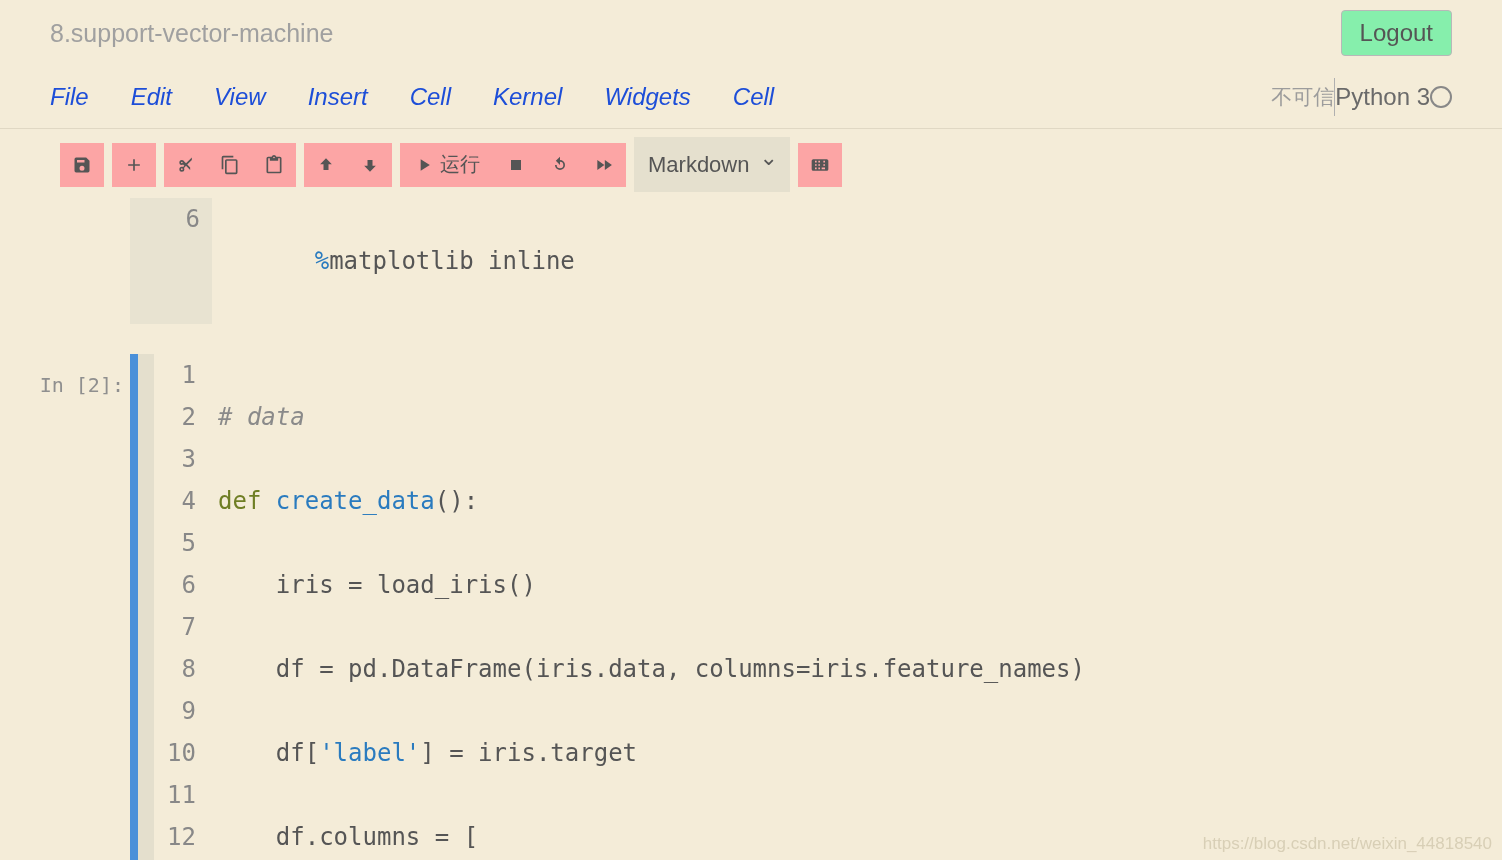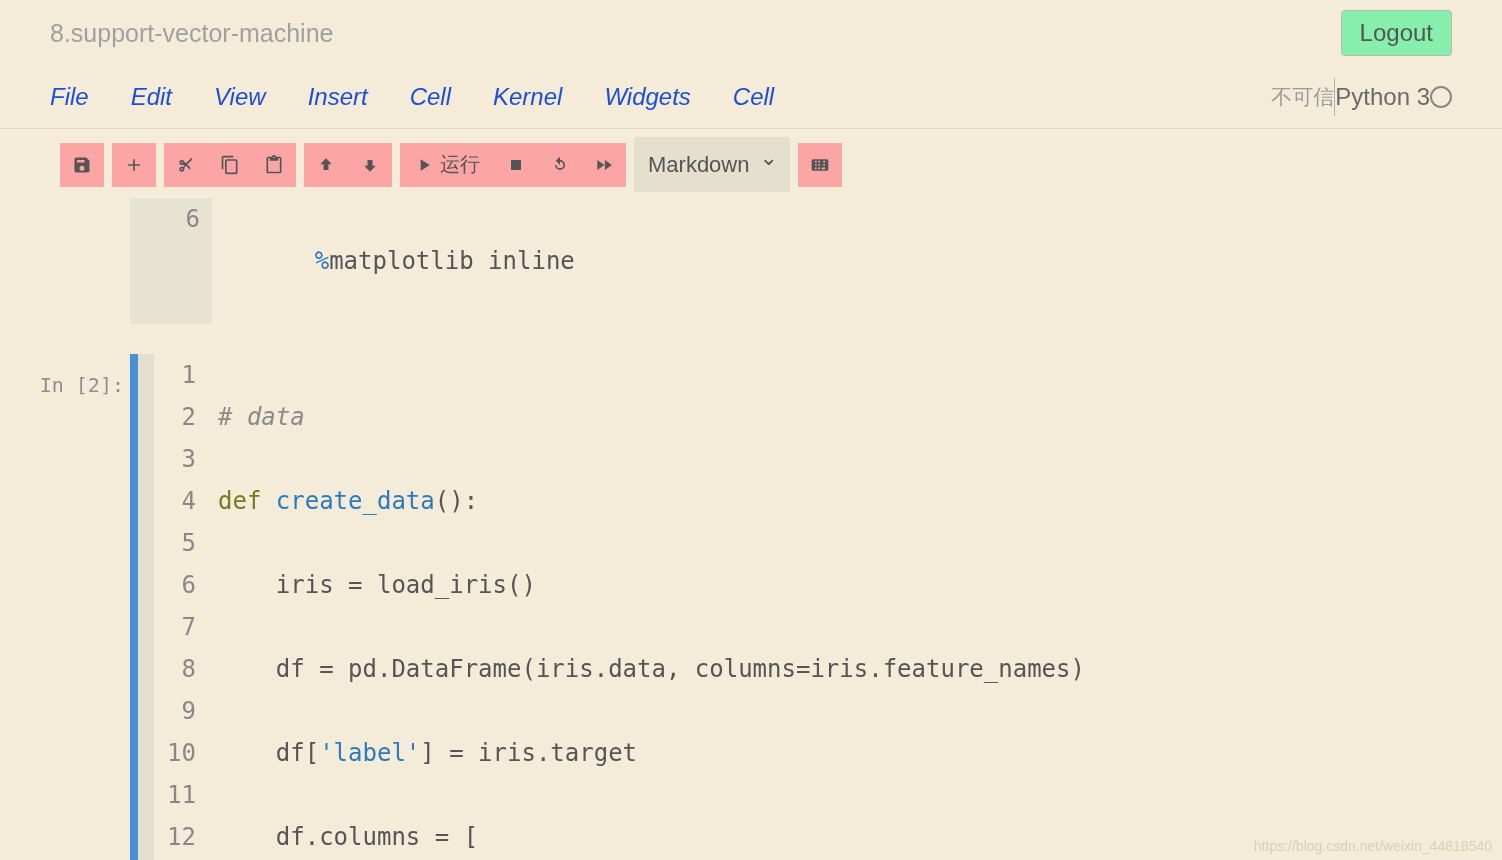--- a/index.html
+++ b/index.html
@@ -165,21 +165,21 @@
   .tk-magic { color: #2a7bbf; }
   .tk-comment { color: #8a8a8a; font-style: italic; }
   .tk-keyword { color: #6f7e24; }
   .tk-def { color: #2a7bbf; }
   .tk-string { color: #2a7bbf; }
   .tk-plain { color: #555; }
   .watermark {
     position: absolute;
     bottom: 6px;
     right: 10px;
-    font-size: 14px;
+    font-size: 17px;
     color: #d8cfb6;
   }
 </style>
 </head>
 <body>
 
 <div class="header">
   <div class="notebook-title">8.support-vector-machine</div>
   <button class="logout-btn">Logout</button>
 </div>

